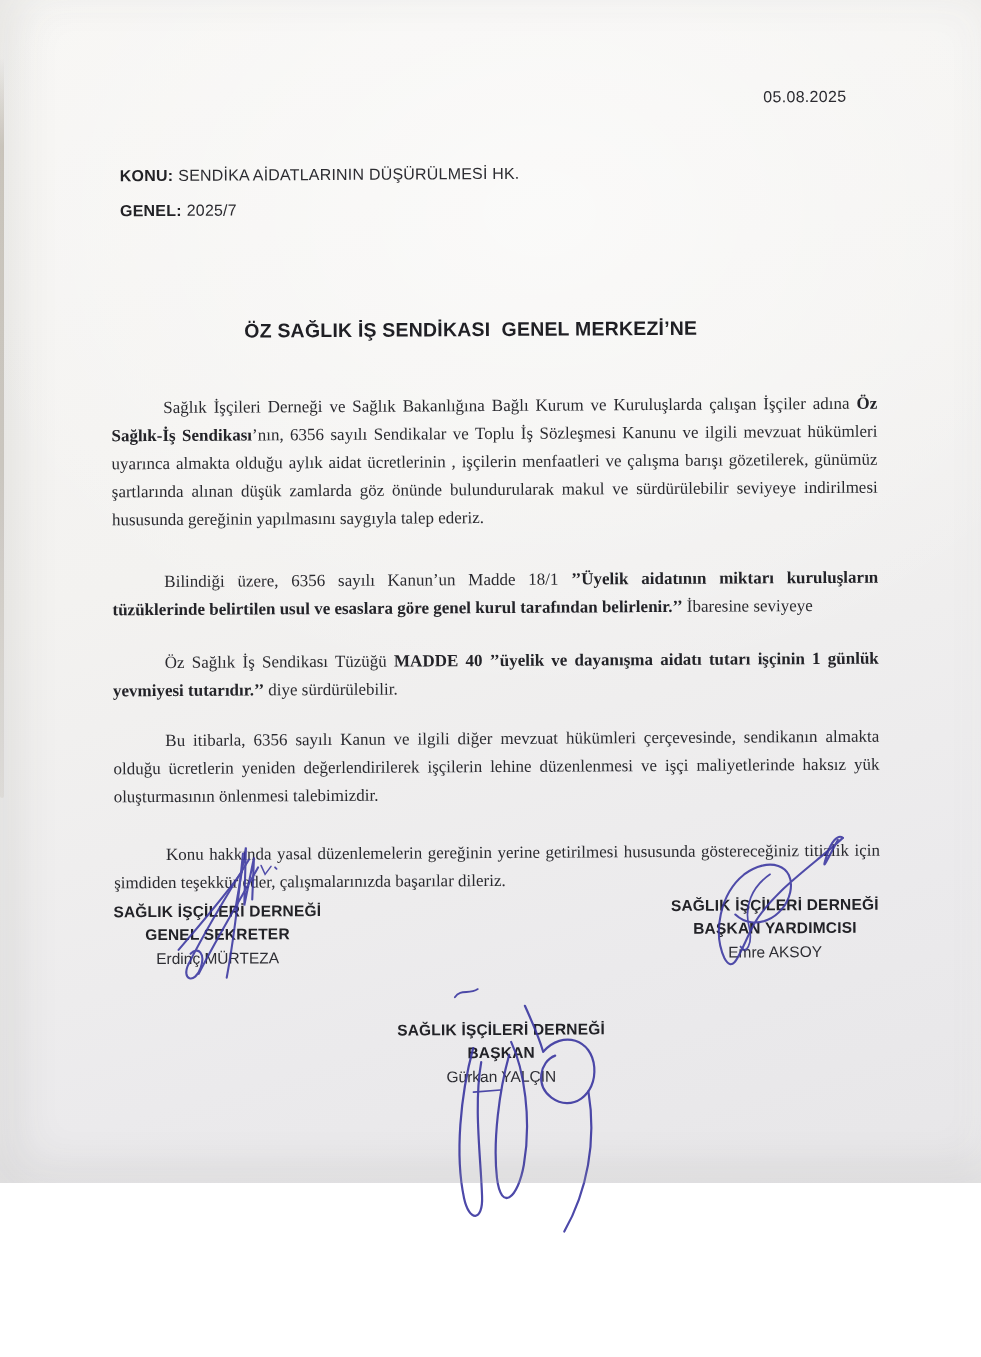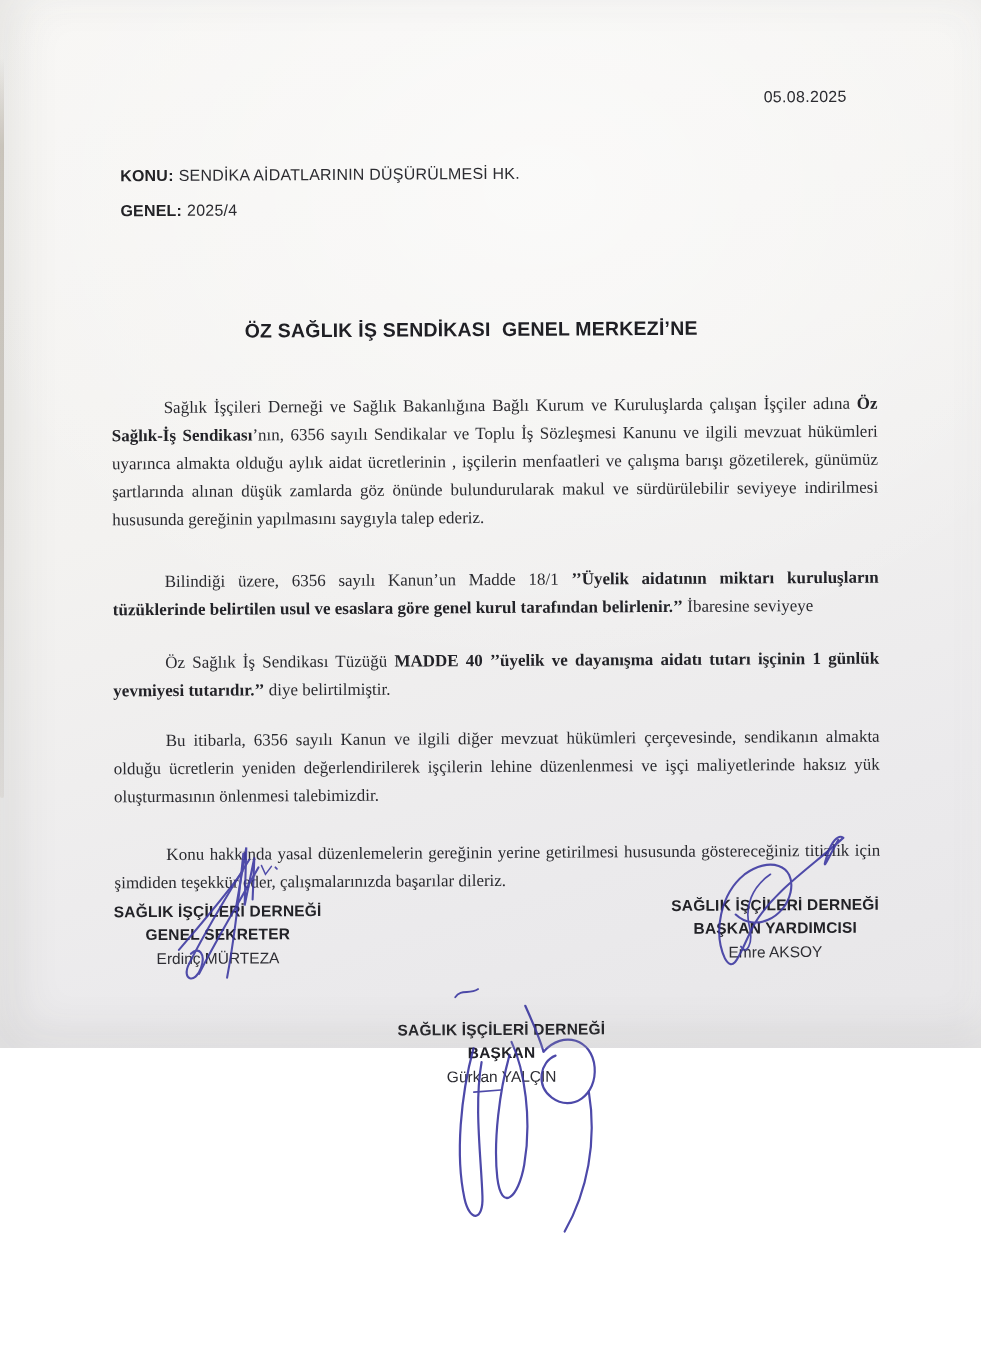--- a/index.html
+++ b/index.html
@@ -3,21 +3,21 @@
 <meta charset="utf-8">
 <style>
   html, body {
     margin: 0; padding: 0;
     width: 981px; height: 1357px;
     overflow: hidden;
     font-family: "Liberation Sans", sans-serif;
   }
   .paper {
     position: relative;
-    width: 981px; height: 1048px;
+    width: 981px; height: 1183px;
     background:
       radial-gradient(ellipse 900px 700px at 55% 18%, rgba(255,255,255,0.55), rgba(255,255,255,0) 70%),
       linear-gradient(163deg, #f7f6f4 0%, #f3f2f0 42%, #ebeaec 78%, #e7e6e8 100%);
   }
   .vignette {
     position: absolute; inset: 0; pointer-events: none;
     box-shadow: inset 14px -10px 48px rgba(60,55,50,0.10), inset -4px 4px 30px rgba(255,255,255,0.4);
   }
   .paper-edge-left {
     position: absolute; left: 0; top: 58px; width: 4px; height: 740px;
@@ -67,35 +67,35 @@
 
   <div class="content">
 
     <div class="date">05.08.2025</div>
 
     <div class="meta">
       <div class="meta-row">
         <span class="meta-label">KONU:</span><span class="meta-value">SENDİKA AİDATLARININ DÜŞÜRÜLMESİ HK.</span>
       </div>
       <div class="meta-row">
-        <span class="meta-label">GENEL:</span><span class="meta-value">2025/4</span>
+        <span class="meta-label">GENEL:</span><span class="meta-value">2025/7</span>
       </div>
     </div>
 
     <div class="letter-title">ÖZ SAĞLIK İŞ SENDİKASI  GENEL MERKEZİ’NE</div>
 
     <div class="body-text">
       <p style="margin-bottom:34px;">
         <span>Sağlık İşçileri Derneği ve Sağlık Bakanlığına Bağlı Kurum ve Kuruluşlarda çalışan İşçiler adına </span><span class="b">Öz Sağlık-İş Sendikası</span><span>’nın, 6356 sayılı Sendikalar ve Toplu İş Sözleşmesi Kanunu ve ilgili mevzuat hükümleri uyarınca almakta olduğu aylık aidat ücretlerinin , işçilerin menfaatleri ve çalışma barışı gözetilerek, günümüz şartlarında alınan düşük zamlarda göz önünde bulundurularak makul ve sürdürülebilir seviyeye indirilmesi hususunda gereğinin yapılmasını saygıyla talep ederiz.</span>
       </p>
       <p style="margin-bottom:25px;">
         <span>Bilindiği üzere, 6356 sayılı Kanun’un Madde 18/1 </span><span class="b">’’Üyelik aidatının miktarı kuruluşların tüzüklerinde belirtilen usul ve esaslara göre genel kurul tarafından belirlenir.’’</span><span> İbaresine seviyeye</span>
       </p>
       <p style="margin-bottom:22px;">
-        <span>Öz Sağlık İş Sendikası Tüzüğü </span><span class="b">MADDE 40 ’’üyelik ve dayanışma aidatı tutarı işçinin 1 günlük yevmiyesi tutarıdır.’’</span><span> diye belirtilmiştir.</span>
+        <span>Öz Sağlık İş Sendikası Tüzüğü </span><span class="b">MADDE 40 ’’üyelik ve dayanışma aidatı tutarı işçinin 1 günlük yevmiyesi tutarıdır.’’</span><span> diye sürdürülebilir.</span>
       </p>
       <p style="margin-bottom:30px;">Bu itibarla, 6356 sayılı Kanun ve ilgili diğer mevzuat hükümleri çerçevesinde, sendikanın almakta olduğu ücretlerin yeniden değerlendirilerek işçilerin lehine düzenlenmesi ve işçi maliyetlerinde haksız yük oluşturmasının önlenmesi talebimizdir.</p>
       <p>Konu hakkında yasal düzenlemelerin gereğinin yerine getirilmesi hususunda göstereceğiniz titizlik için şimdiden teşekkür eder, çalışmalarınızda başarılar dileriz.</p>
     </div>
 
     <div class="sig-block sig-left">
       <div class="org">SAĞLIK İŞÇİLERİ DERNEĞİ</div>
       <div class="role">GENEL SEKRETER</div>
       <div class="person">Erdinç MÜRTEZA</div>
     </div>

